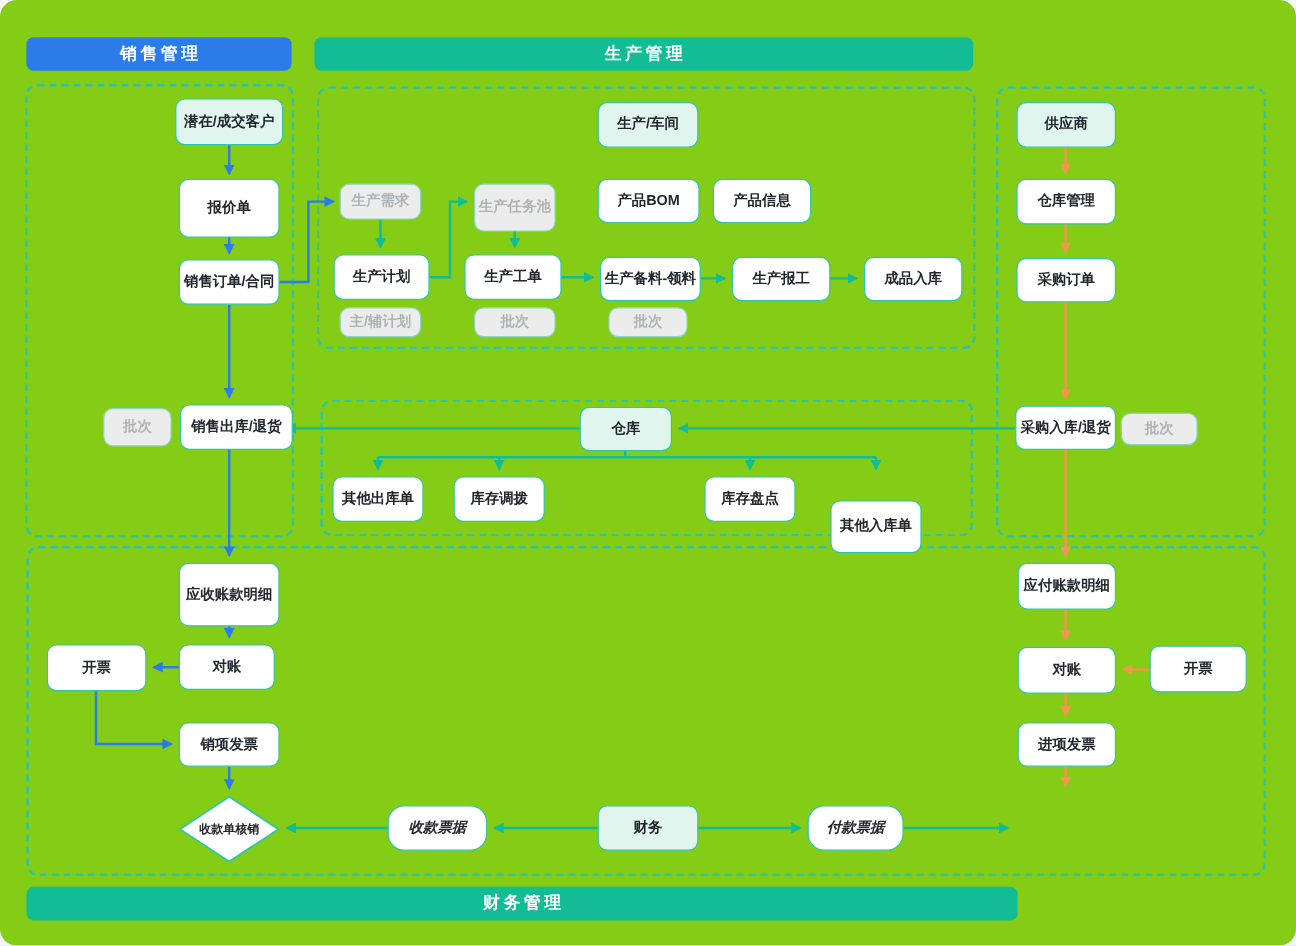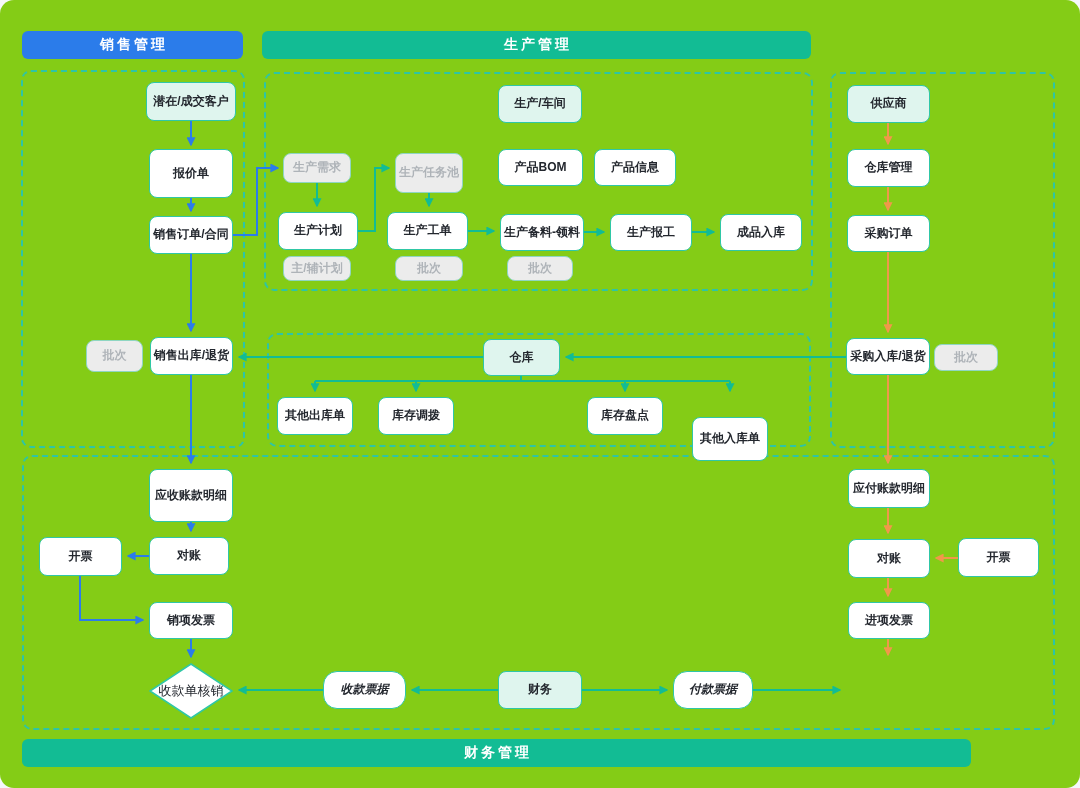--- a/index.html
+++ b/index.html
@@ -9,31 +9,31 @@
   .container{position:absolute;border:2px dashed #2EC5A5;border-radius:10px;z-index:1;}
   .node{position:absolute;display:flex;align-items:center;justify-content:center;box-sizing:border-box;
         background:#fff;border:1.5px solid #2FC7A6;border-radius:8px;
         font-size:12px;font-weight:600;color:#23272E;text-align:center;line-height:1.1;z-index:4;}
   .node.mint{background:#DFF5EE;}
   .node.grey{background:#ECECEC;border-color:#8FD6C2;color:#AEB3B8;font-weight:700;}
   .node.round{border-radius:14px;font-style:italic;}
   .diamond{position:absolute;z-index:4;}
   .diamond svg{position:absolute;left:0;top:0;}
   .diamond .lbl{position:absolute;left:0;top:0;right:0;bottom:0;display:flex;align-items:center;justify-content:center;
-        font-size:13px;font-weight:400;color:#23272E;}
+        font-size:10px;font-weight:700;color:#23272E;}
   #edges{position:absolute;left:0;top:0;z-index:2;}
 </style>
 </head>
 <body>
 
 <div class="canvas">
 
   <div class="bar" style="left:22px;top:31px;width:221px;height:28px;background:#2B7CEA">销售管理</div>
   <div class="bar" style="left:262px;top:31px;width:549px;height:28px;background:#12BC94">生产管理</div>
-  <div class="bar" style="left:22px;top:739px;width:949px;height:28px;background:#12BC94">财务管理</div>
+  <div class="bar" style="left:22px;top:739px;width:826px;height:28px;background:#12BC94">财务管理</div>
 
   <div class="container" style="left:21px;top:70px;width:220px;height:374px"></div>
   <div class="container" style="left:264px;top:72px;width:545px;height:215px"></div>
   <div class="container" style="left:267px;top:333px;width:540px;height:110px"></div>
   <div class="container" style="left:830px;top:72px;width:221px;height:372px"></div>
   <div class="container" style="left:22px;top:455px;width:1029px;height:271px"></div>
 
   <svg id="edges" width="1080" height="788">
     <defs>
       <marker id="ab" viewBox="0 0 10 10" refX="8.5" refY="5" markerWidth="9" markerHeight="9" orient="auto-start-reverse" markerUnits="userSpaceOnUse">
@@ -85,21 +85,21 @@
       <path d="M958,558 H936" marker-end="url(#ao)"></path>
       <path d="M888,578 V596" marker-end="url(#ao)"></path>
       <path d="M888,639 V655" marker-end="url(#ao)"></path>
     </g>
   </svg>
 
   <div class="node mint" style="left:146px;top:82px;width:90px;height:39px">潜在/成交客户</div>
   <div class="node" style="left:149px;top:149px;width:84px;height:49px">报价单</div>
   <div class="node" style="left:149px;top:216px;width:84px;height:38px">销售订单/合同</div>
   <div class="node grey" style="left:86px;top:340px;width:57px;height:32px">批次</div>
-  <div class="node" style="left:150px;top:337px;width:83px;height:38px">销售出库/退货</div>
+  <div class="node" style="left:150px;top:337px;width:94px;height:38px">销售出库/退货</div>
 
   <div class="node mint" style="left:498px;top:85px;width:84px;height:38px">生产/车间</div>
   <div class="node grey" style="left:283px;top:153px;width:68px;height:30px">生产需求</div>
   <div class="node" style="left:278px;top:212px;width:80px;height:38px">生产计划</div>
   <div class="node grey" style="left:283px;top:256px;width:68px;height:25px">主/辅计划</div>
   <div class="node grey" style="left:395px;top:153px;width:68px;height:40px">生产任务池</div>
   <div class="node" style="left:387px;top:212px;width:81px;height:38px">生产工单</div>
   <div class="node grey" style="left:395px;top:256px;width:68px;height:25px">批次</div>
   <div class="node" style="left:498px;top:149px;width:85px;height:37px">产品BOM</div>
   <div class="node" style="left:594px;top:149px;width:82px;height:37px">产品信息</div>

